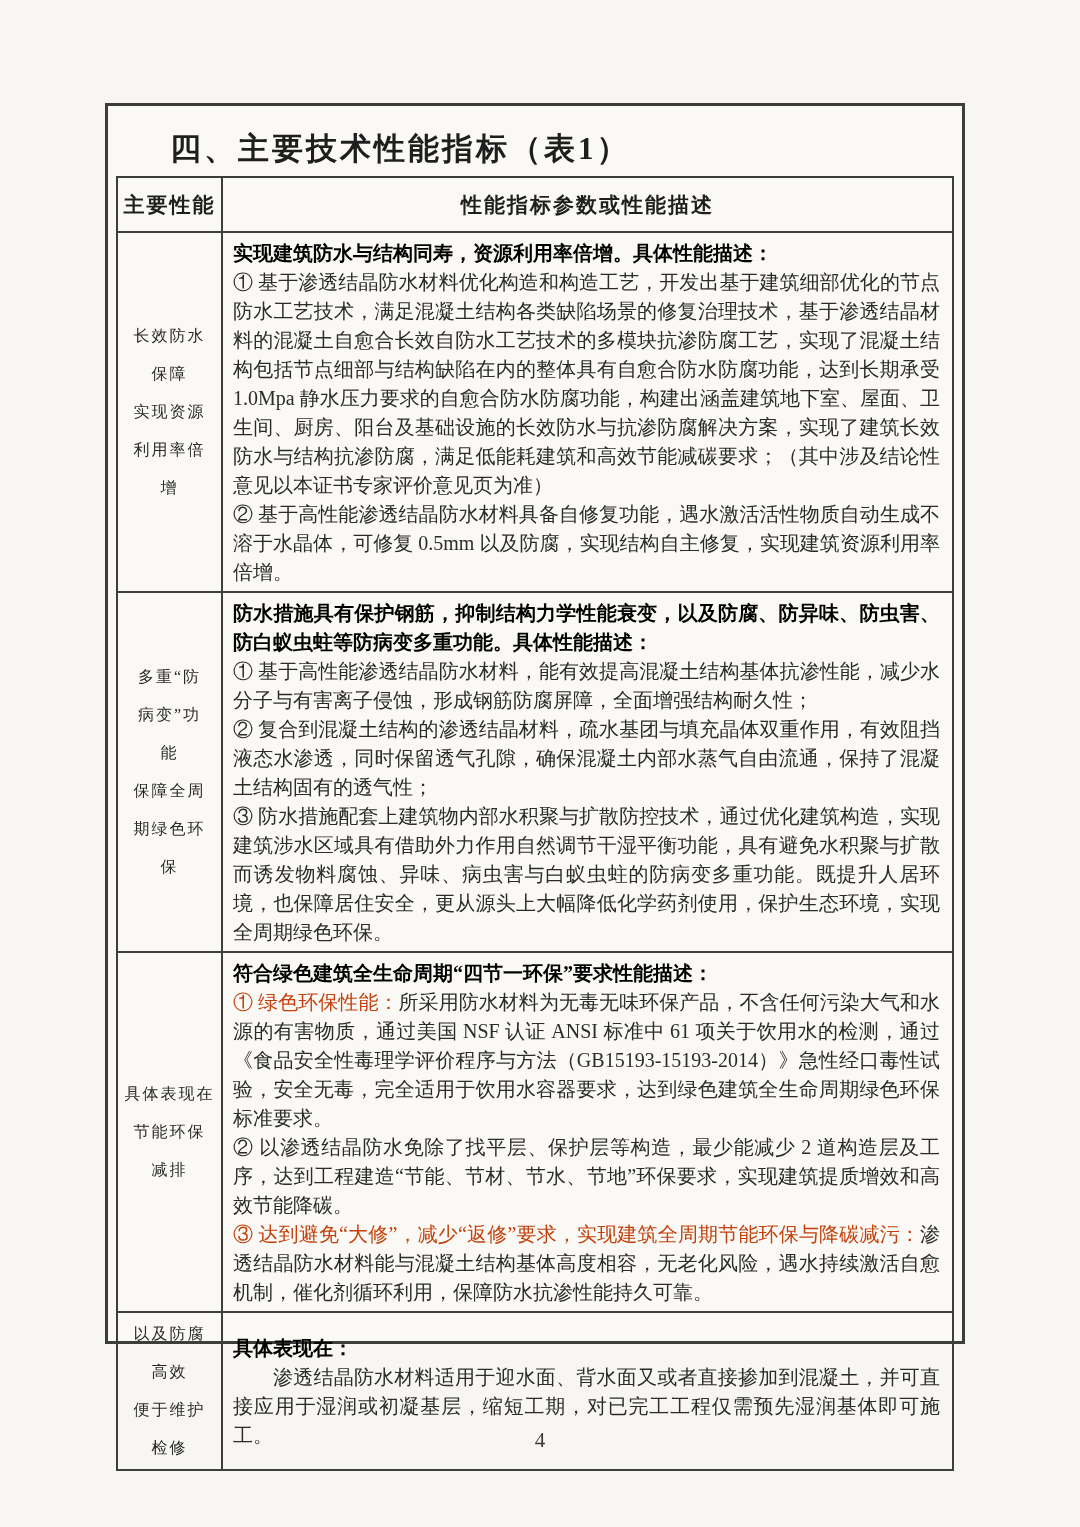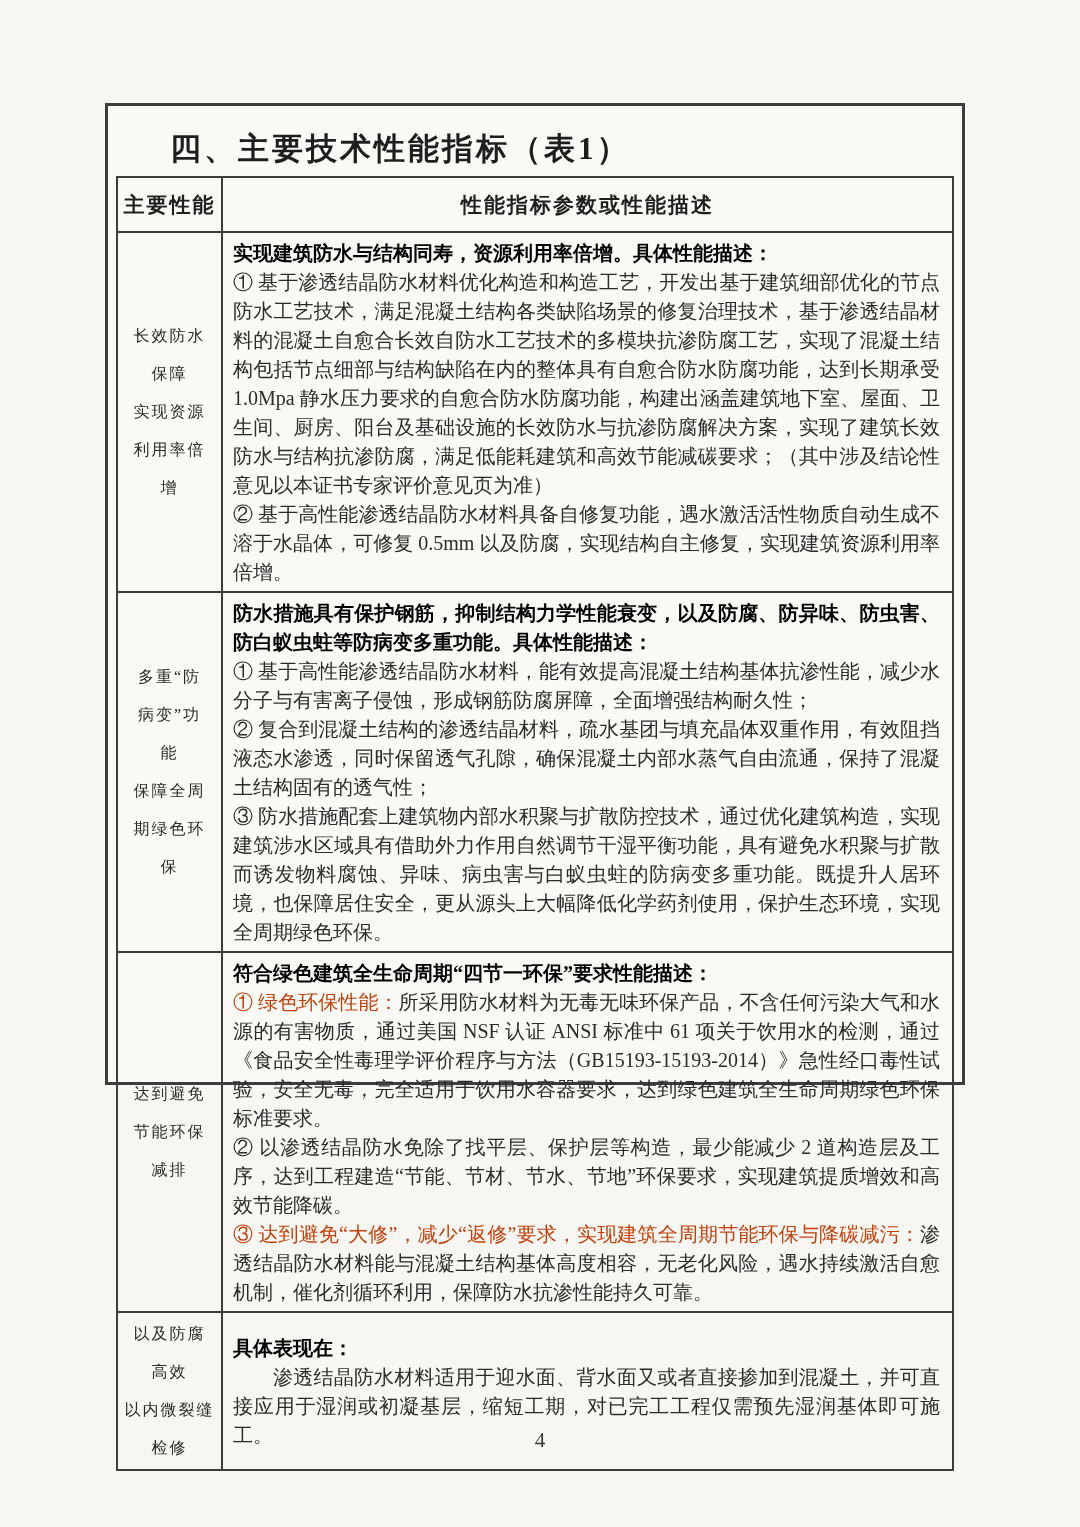--- a/index.html
+++ b/index.html
@@ -10,21 +10,21 @@
   .sheet{
     position:relative;
     width:1080px;height:1527px;
     background:#f7f6f2;
     overflow:hidden;
     color:#262626;
   }
   .outer-box{
     position:absolute;
     left:105px;top:103px;
-    width:860px;height:982px;
+    width:860px;height:1241px;
     border:3px solid #3d3d3d;
     box-sizing:border-box;
     background:#faf9f5;
   }
   .doc-title{
     position:absolute;
     left:62px;top:22px;
     font-size:31px;
     font-weight:bold;
     letter-spacing:3px;
@@ -136,37 +136,37 @@
         <td class="content-cell">
           <p class="lead">防水措施具有保护钢筋，抑制结构力学性能衰变，以及防腐、防异味、防虫害、防白蚁虫蛀等防病变多重功能。具体性能描述：</p>
           <p>① 基于高性能渗透结晶防水材料，能有效提高混凝土结构基体抗渗性能，减少水分子与有害离子侵蚀，形成钢筋防腐屏障，全面增强结构耐久性；</p>
           <p>② 复合到混凝土结构的渗透结晶材料，疏水基团与填充晶体双重作用，有效阻挡液态水渗透，同时保留透气孔隙，确保混凝土内部水蒸气自由流通，保持了混凝土结构固有的透气性；</p>
           <p>③ 防水措施配套上建筑物内部水积聚与扩散防控技术，通过优化建筑构造，实现建筑涉水区域具有借助外力作用自然调节干湿平衡功能，具有避免水积聚与扩散而诱发物料腐蚀、异味、病虫害与白蚁虫蛀的防病变多重功能。既提升人居环境，也保障居住安全，更从源头上大幅降低化学药剂使用，保护生态环境，实现全周期绿色环保。</p>
         </td>
       </tr>
 
       <tr class="r3">
         <td class="label-cell">
-          <div class="label-line">达到避免</div>
+          <div class="label-line">具体表现在</div>
           <div class="label-line">节能环保</div>
           <div class="label-line">减排</div>
         </td>
         <td class="content-cell">
           <p class="lead">符合绿色建筑全生命周期“四节一环保”要求性能描述：</p>
           <p><span class="blab">① 绿色环保性能：</span><span>所采用防水材料为无毒无味环保产品，不含任何污染大气和水源的有害物质，通过美国 NSF 认证 ANSI 标准中 61 项关于饮用水的检测，通过《食品安全性毒理学评价程序与方法（GB15193-15193-2014）》急性经口毒性试验，安全无毒，完全适用于饮用水容器要求，达到绿色建筑全生命周期绿色环保标准要求。</span></p>
           <p>② 以渗透结晶防水免除了找平层、保护层等构造，最少能减少 2 道构造层及工序，达到工程建造“节能、节材、节水、节地”环保要求，实现建筑提质增效和高效节能降碳。</p>
           <p><span class="blab">③ 达到避免“大修”，减少“返修”要求，实现建筑全周期节能环保与降碳减污：</span><span>渗透结晶防水材料能与混凝土结构基体高度相容，无老化风险，遇水持续激活自愈机制，催化剂循环利用，保障防水抗渗性能持久可靠。</span></p>
         </td>
       </tr>
 
       <tr class="r4">
         <td class="label-cell">
           <div class="label-line">以及防腐</div>
           <div class="label-line">高效</div>
-          <div class="label-line">以内微裂缝</div>
+          <div class="label-line">便于维护</div>
           <div class="label-line">检修</div>
         </td>
         <td class="content-cell vmid">
           <p class="lead">具体表现在：</p>
           <p class="indent2">渗透结晶防水材料适用于迎水面、背水面又或者直接掺加到混凝土，并可直接应用于湿润或初凝基层，缩短工期，对已完工工程仅需预先湿润基体即可施工。</p>
         </td>
       </tr>
 
     </tbody>
       </table>

